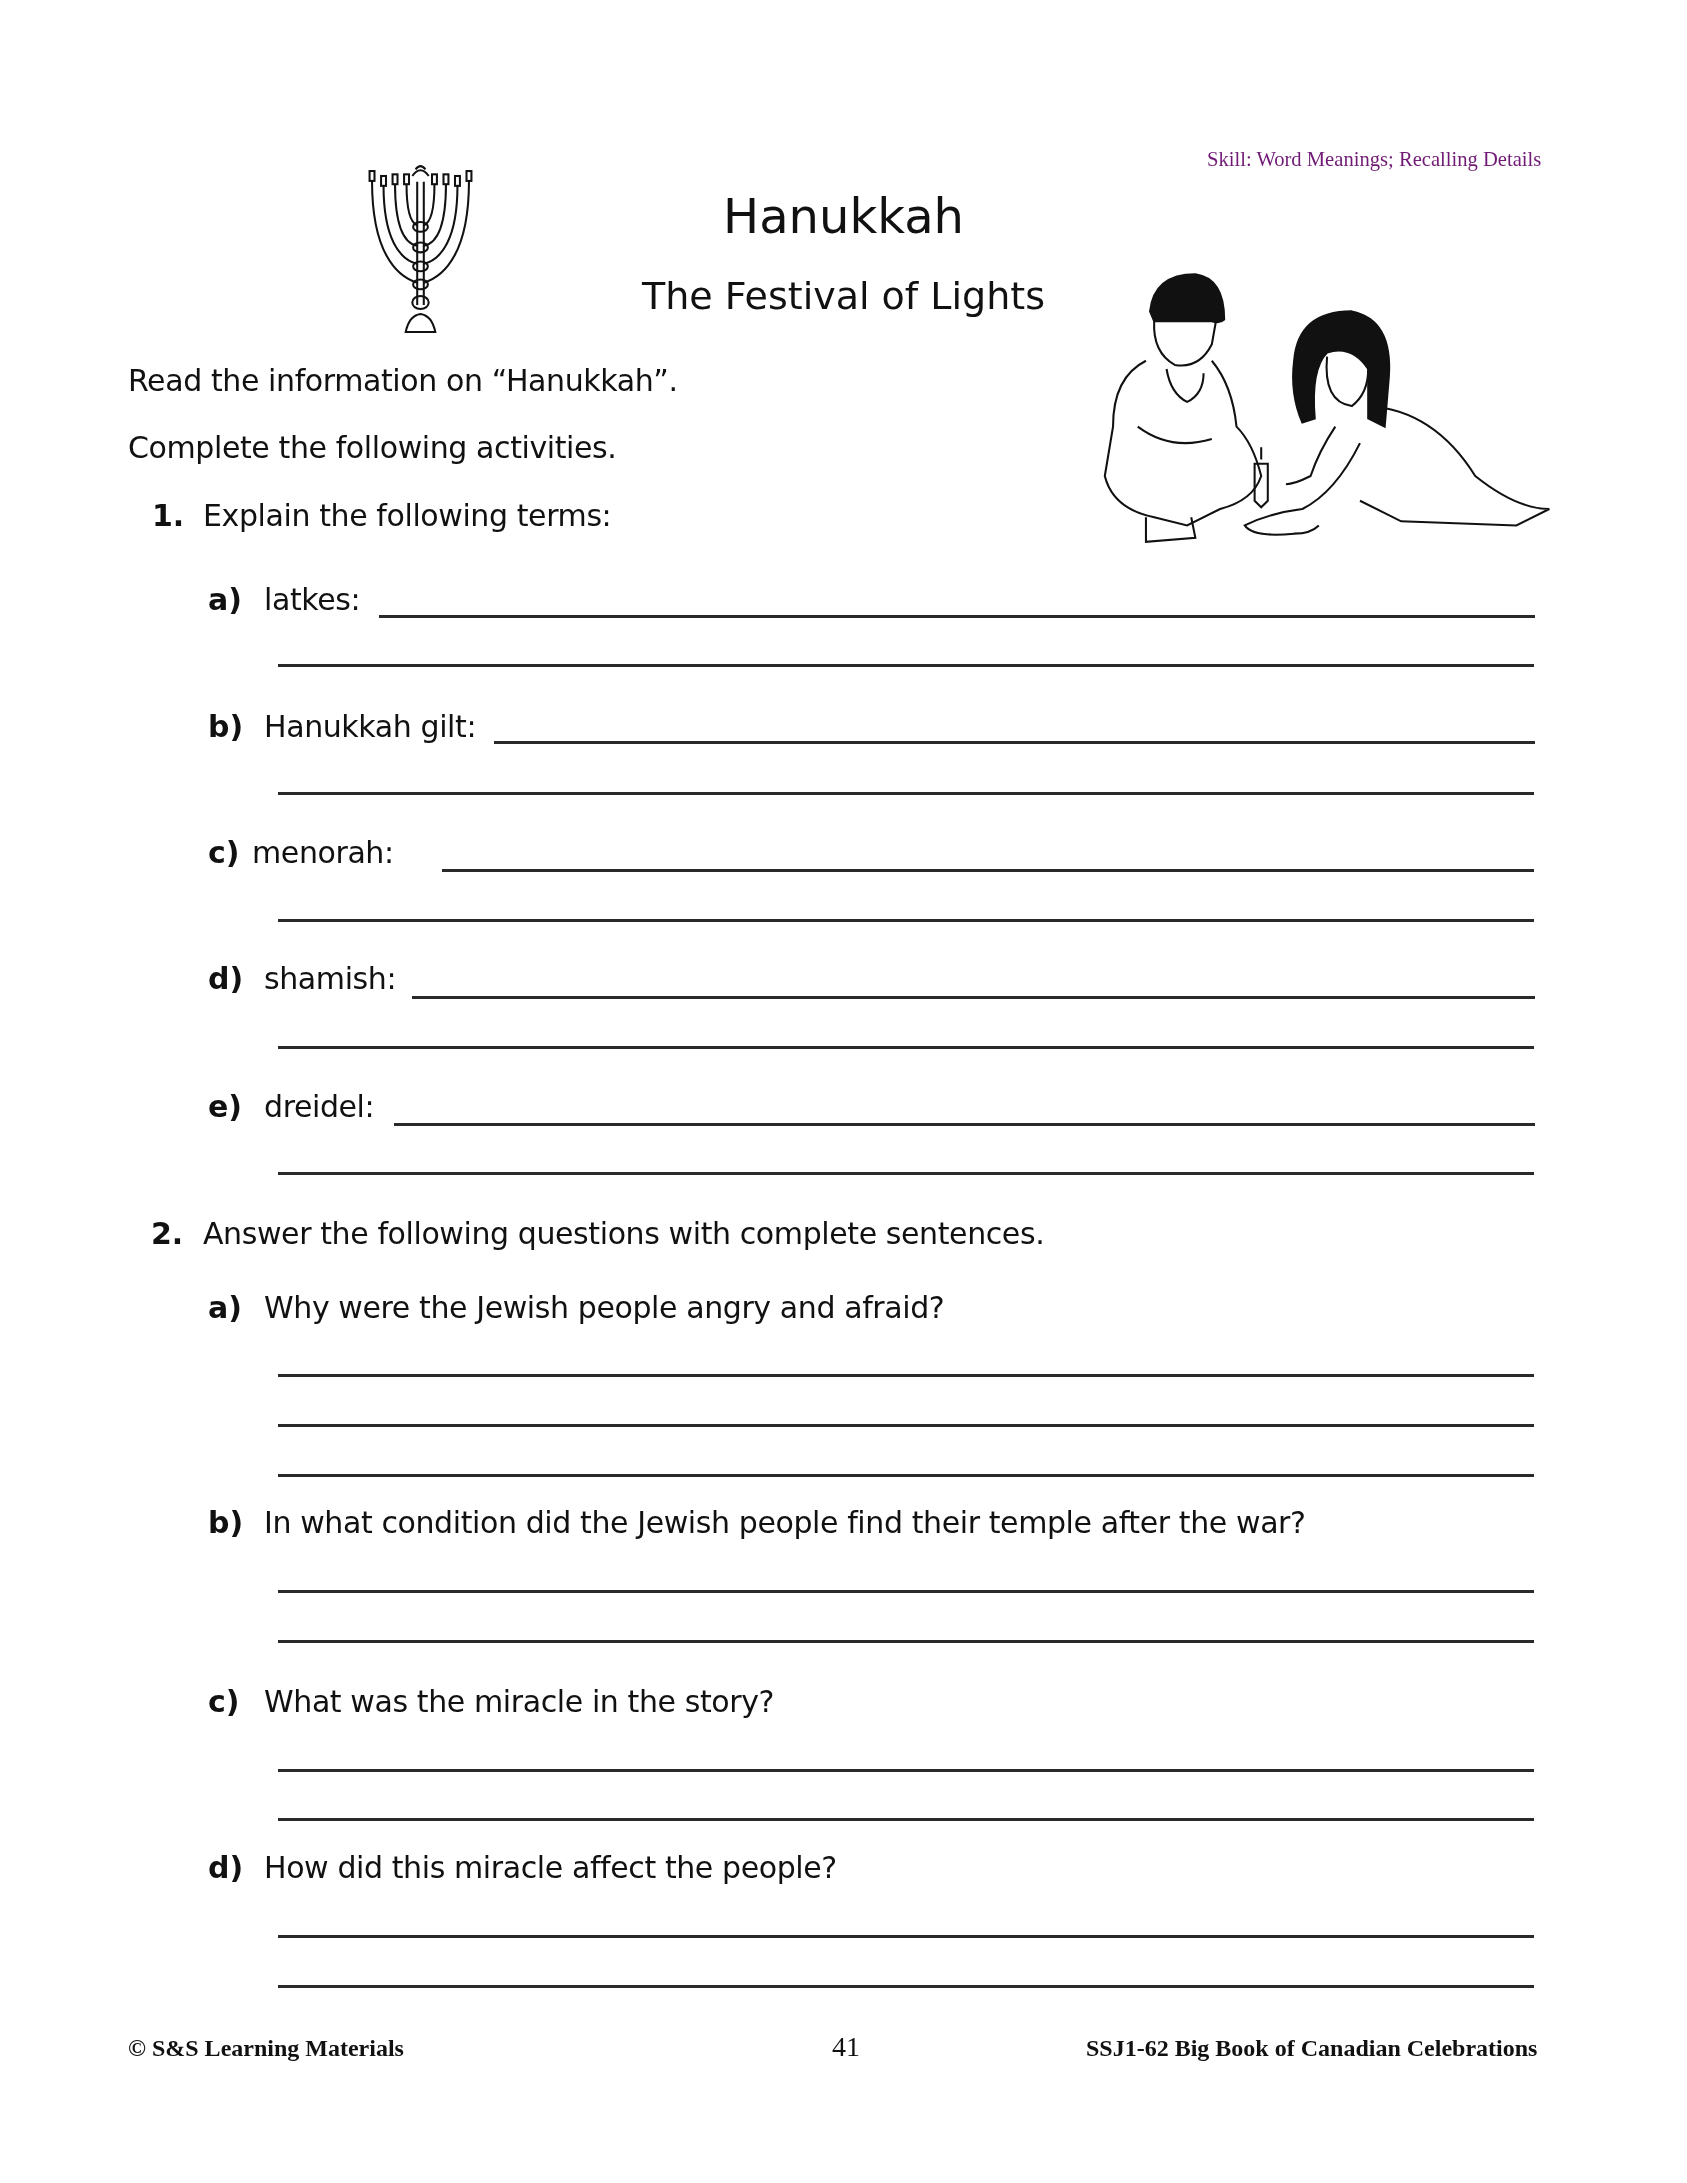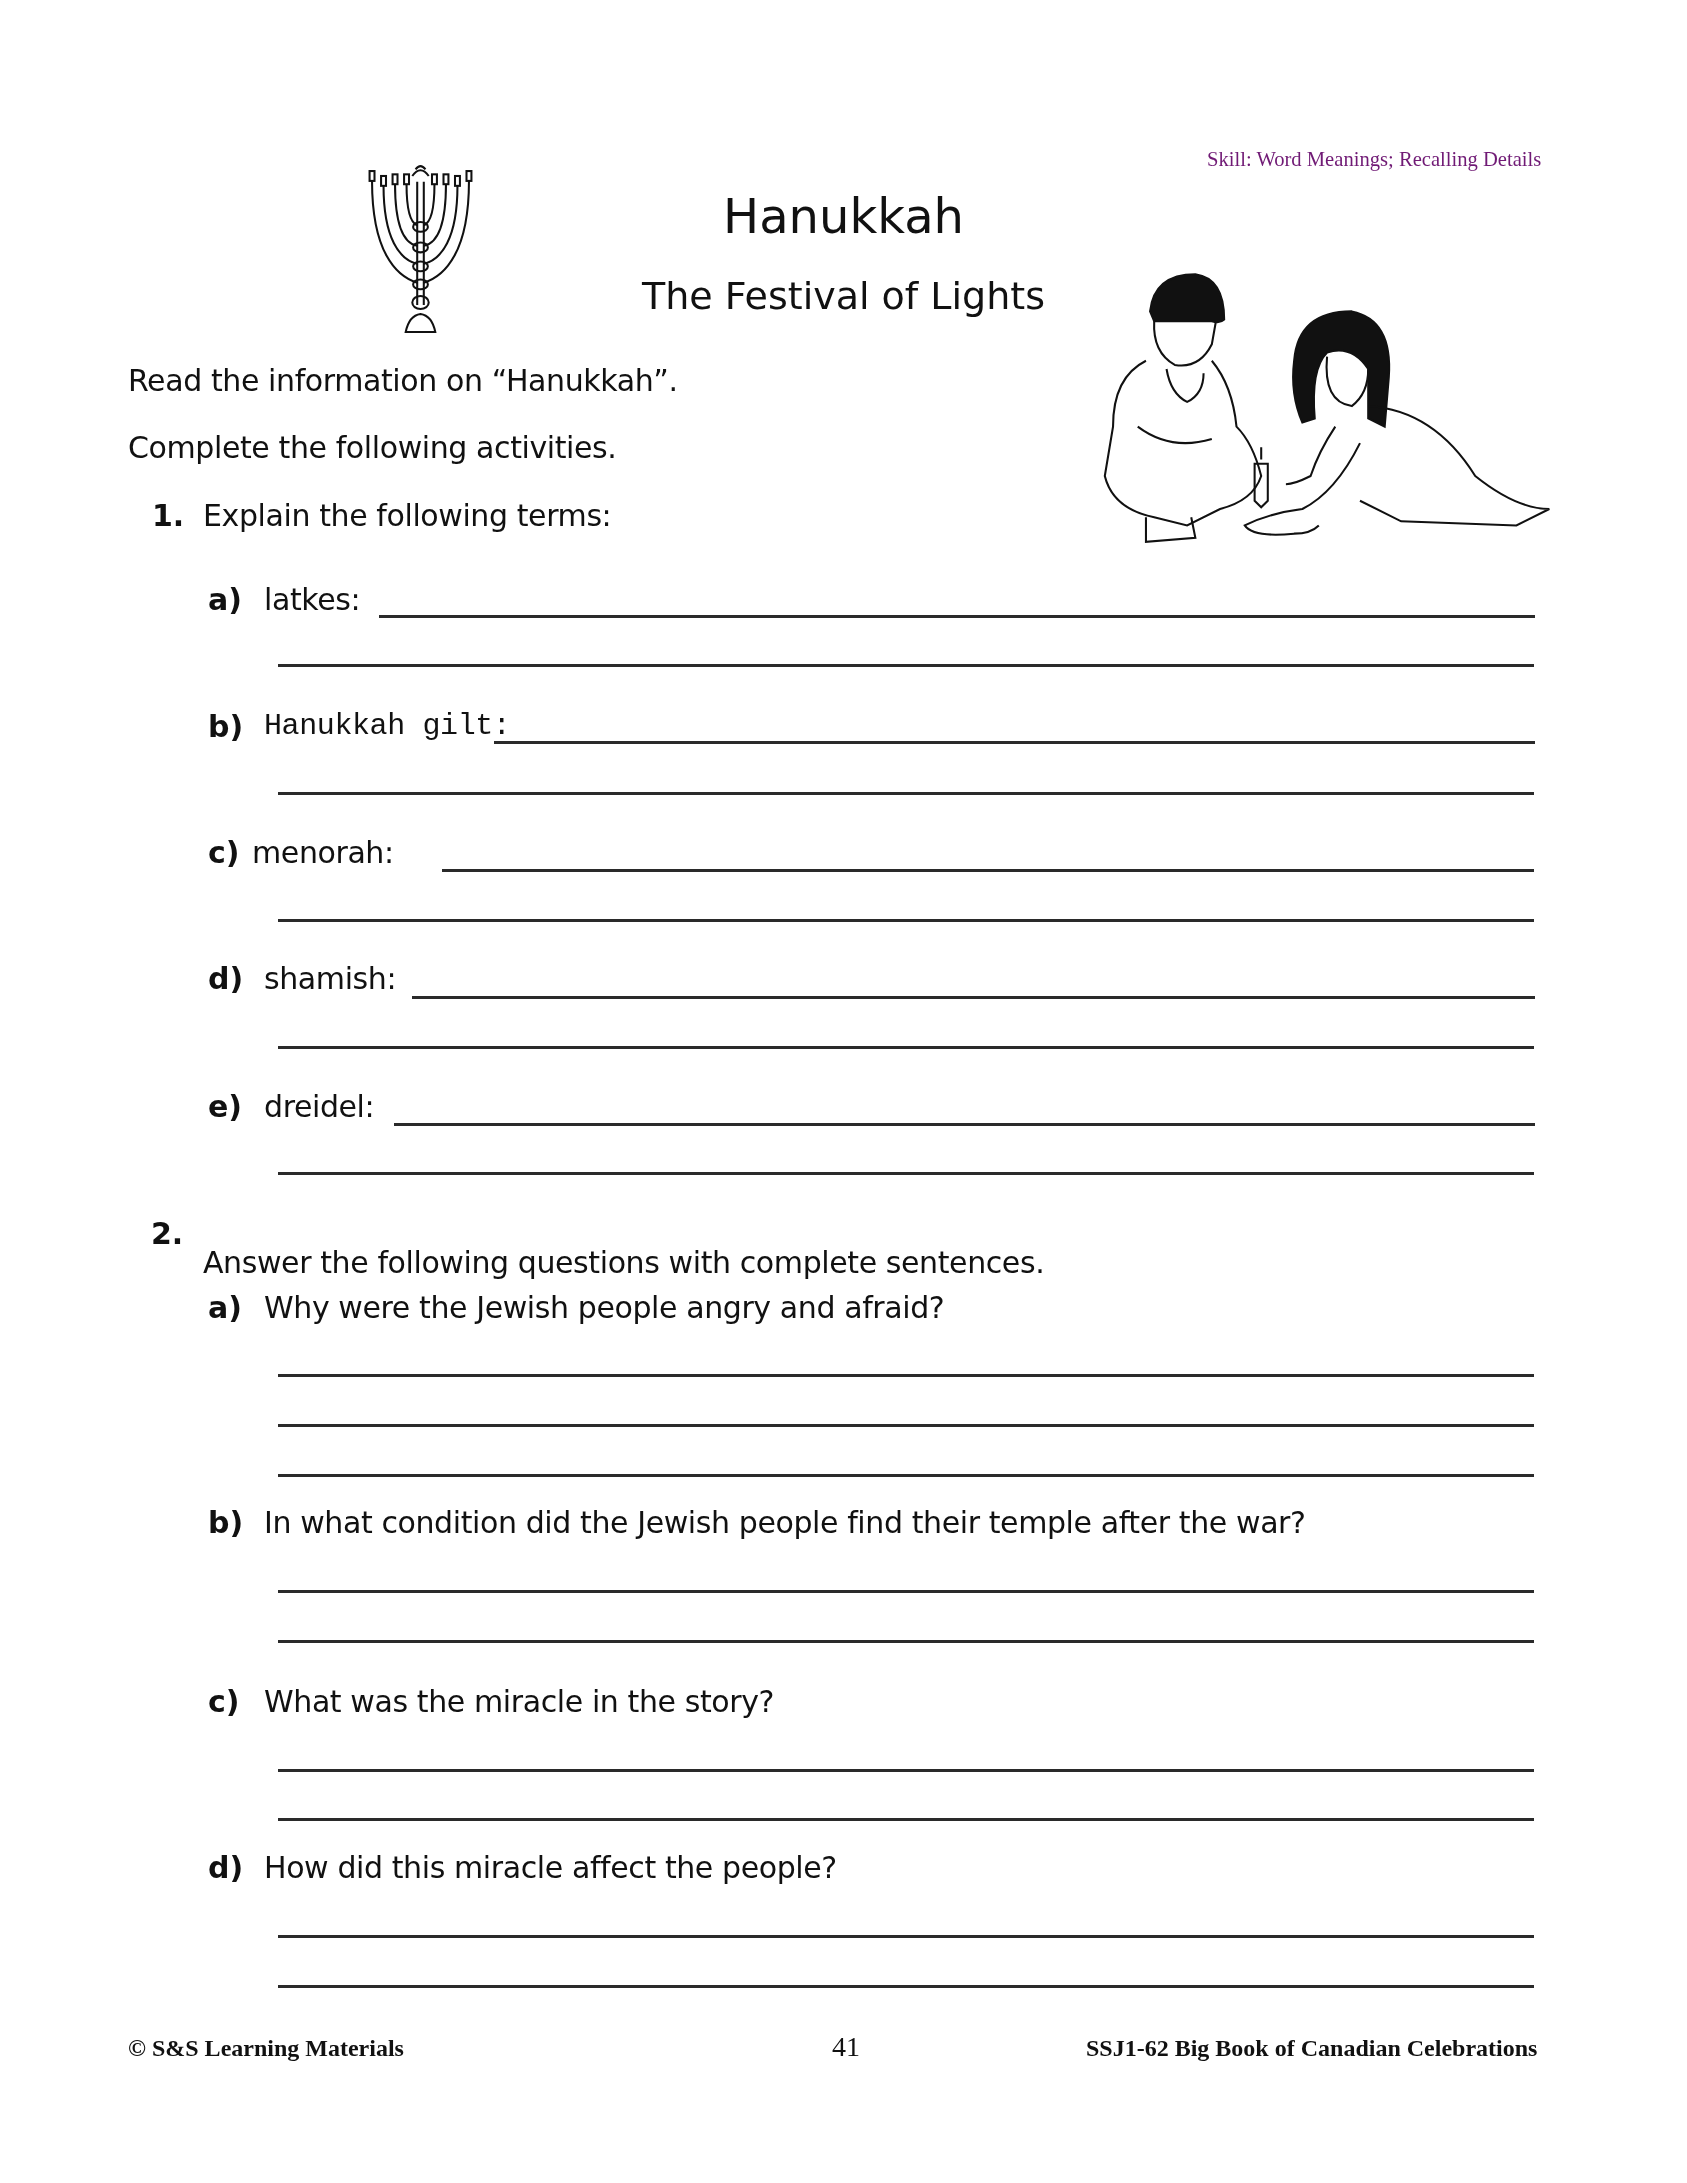--- a/index.html
+++ b/index.html
@@ -87,41 +87,41 @@
 
 <div class="abs sans qnum" style="left:152px; top:498px;">1.</div>
 <div class="abs sans qtext" style="left:203px; top:498px;">Explain the following terms:</div>
 
 <div class="abs sans sub-letter" style="left:208px; top:582px;">a)</div>
 <div class="abs sans qtext" style="left:264px; top:582px;">latkes:</div>
 <div class="rule" style="left:379px; width:1156px; top:615px;"></div>
 <div class="rule" style="left:278px; width:1256px; top:664px;"></div>
 
 <div class="abs sans sub-letter" style="left:208px; top:709px;">b)</div>
-<div class="abs sans qtext" style="left:264px; top:709px;font-family:Liberation Mono, monospace;">Hanukkah gilt:</div>
+<div class="abs sans qtext" style="left:264px; top:709px;">Hanukkah gilt:</div>
 <div class="rule" style="left:494px; width:1041px; top:741px;"></div>
 <div class="rule" style="left:278px; width:1256px; top:792px;"></div>
 
 <div class="abs sans sub-letter" style="left:208px; top:835px;">c)</div>
 <div class="abs sans qtext" style="left:252px; top:835px;">menorah:</div>
 <div class="rule" style="left:442px; width:1092px; top:869px;"></div>
 <div class="rule" style="left:278px; width:1256px; top:919px;"></div>
 
 <div class="abs sans sub-letter" style="left:208px; top:961px;">d)</div>
 <div class="abs sans qtext" style="left:264px; top:961px;">shamish:</div>
 <div class="rule" style="left:412px; width:1123px; top:996px;"></div>
 <div class="rule" style="left:278px; width:1256px; top:1046px;"></div>
 
 <div class="abs sans sub-letter" style="left:208px; top:1089px;">e)</div>
 <div class="abs sans qtext" style="left:264px; top:1089px;">dreidel:</div>
 <div class="rule" style="left:394px; width:1141px; top:1123px;"></div>
 <div class="rule" style="left:278px; width:1256px; top:1172px;"></div>
 
 <div class="abs sans qnum" style="left:151px; top:1216px;">2.</div>
-<div class="abs sans qtext" style="left:203px; top:1245px;">Answer the following questions with complete sentences.</div>
+<div class="abs sans qtext" style="left:203px; top:1216px;">Answer the following questions with complete sentences.</div>
 
 <div class="abs sans sub-letter" style="left:208px; top:1290px;">a)</div>
 <div class="abs sans qtext" style="left:264px; top:1290px;">Why were the Jewish people angry and afraid?</div>
 <div class="rule" style="left:278px; width:1256px; top:1374px;"></div>
 <div class="rule" style="left:278px; width:1256px; top:1424px;"></div>
 <div class="rule" style="left:278px; width:1256px; top:1474px;"></div>
 
 <div class="abs sans sub-letter" style="left:208px; top:1505px;">b)</div>
 <div class="abs sans qtext" style="left:264px; top:1505px;text-align:center;">In what condition did the Jewish people find their temple after the war?</div>
 <div class="rule" style="left:278px; width:1256px; top:1590px;"></div>

